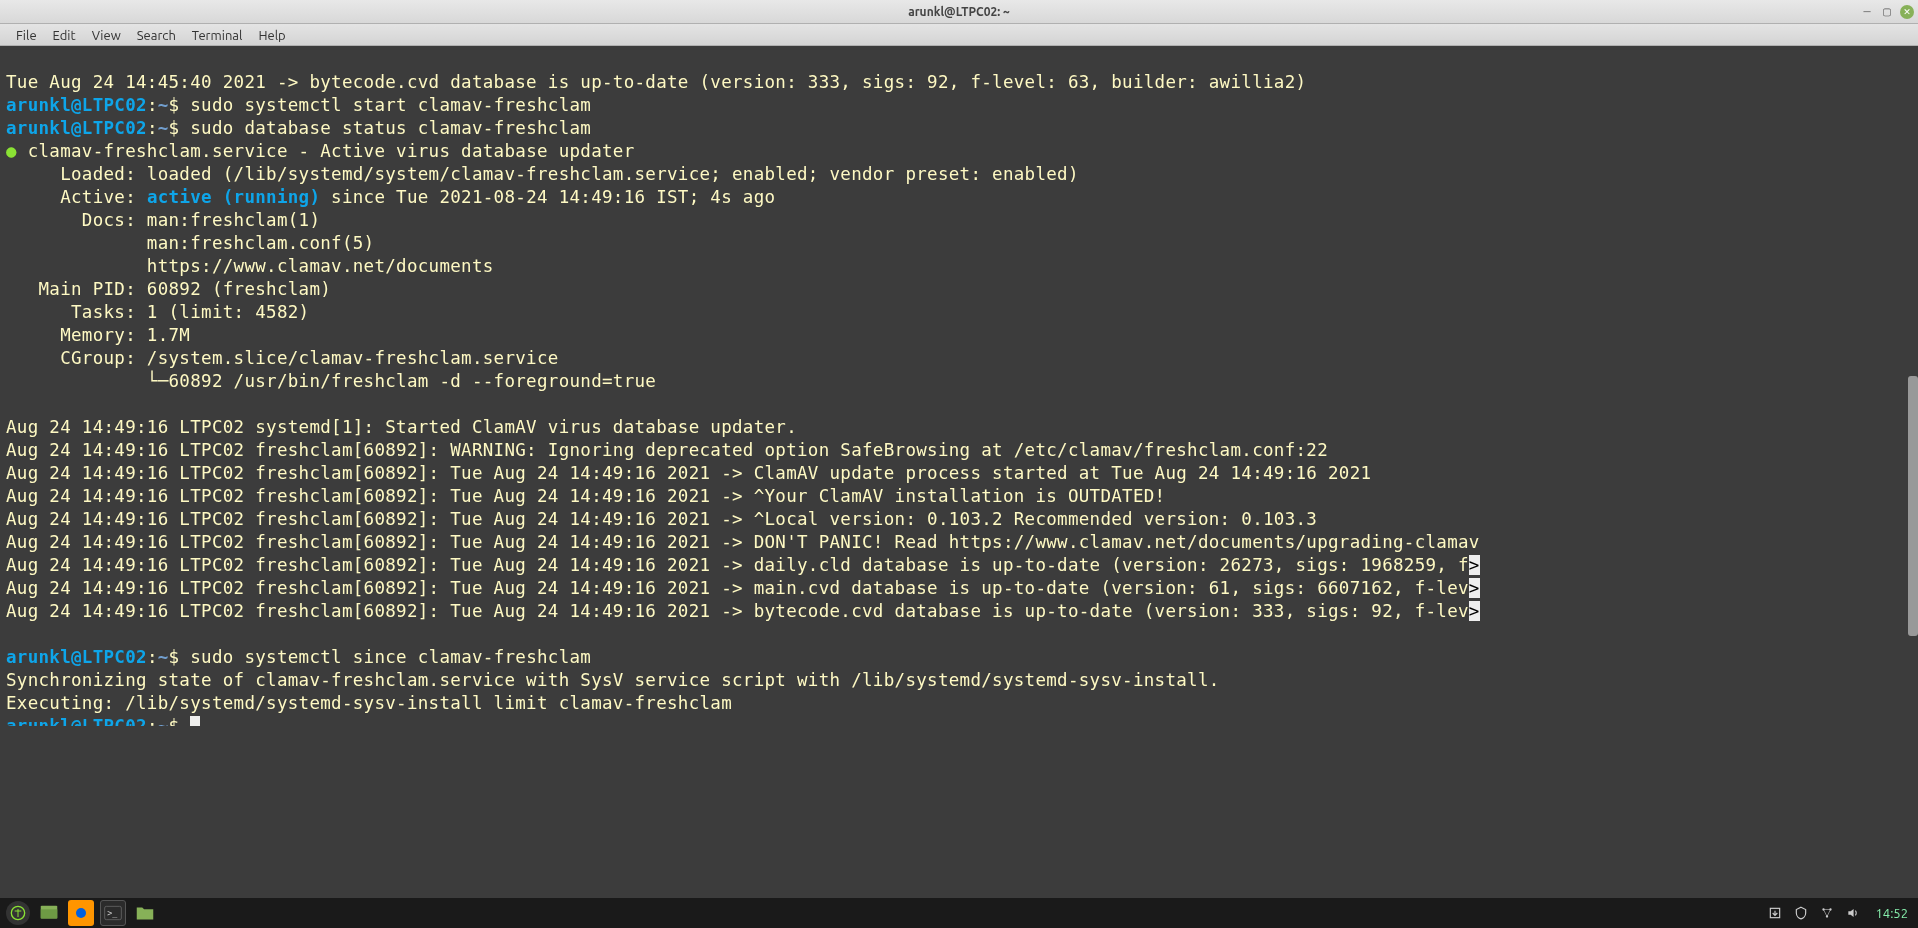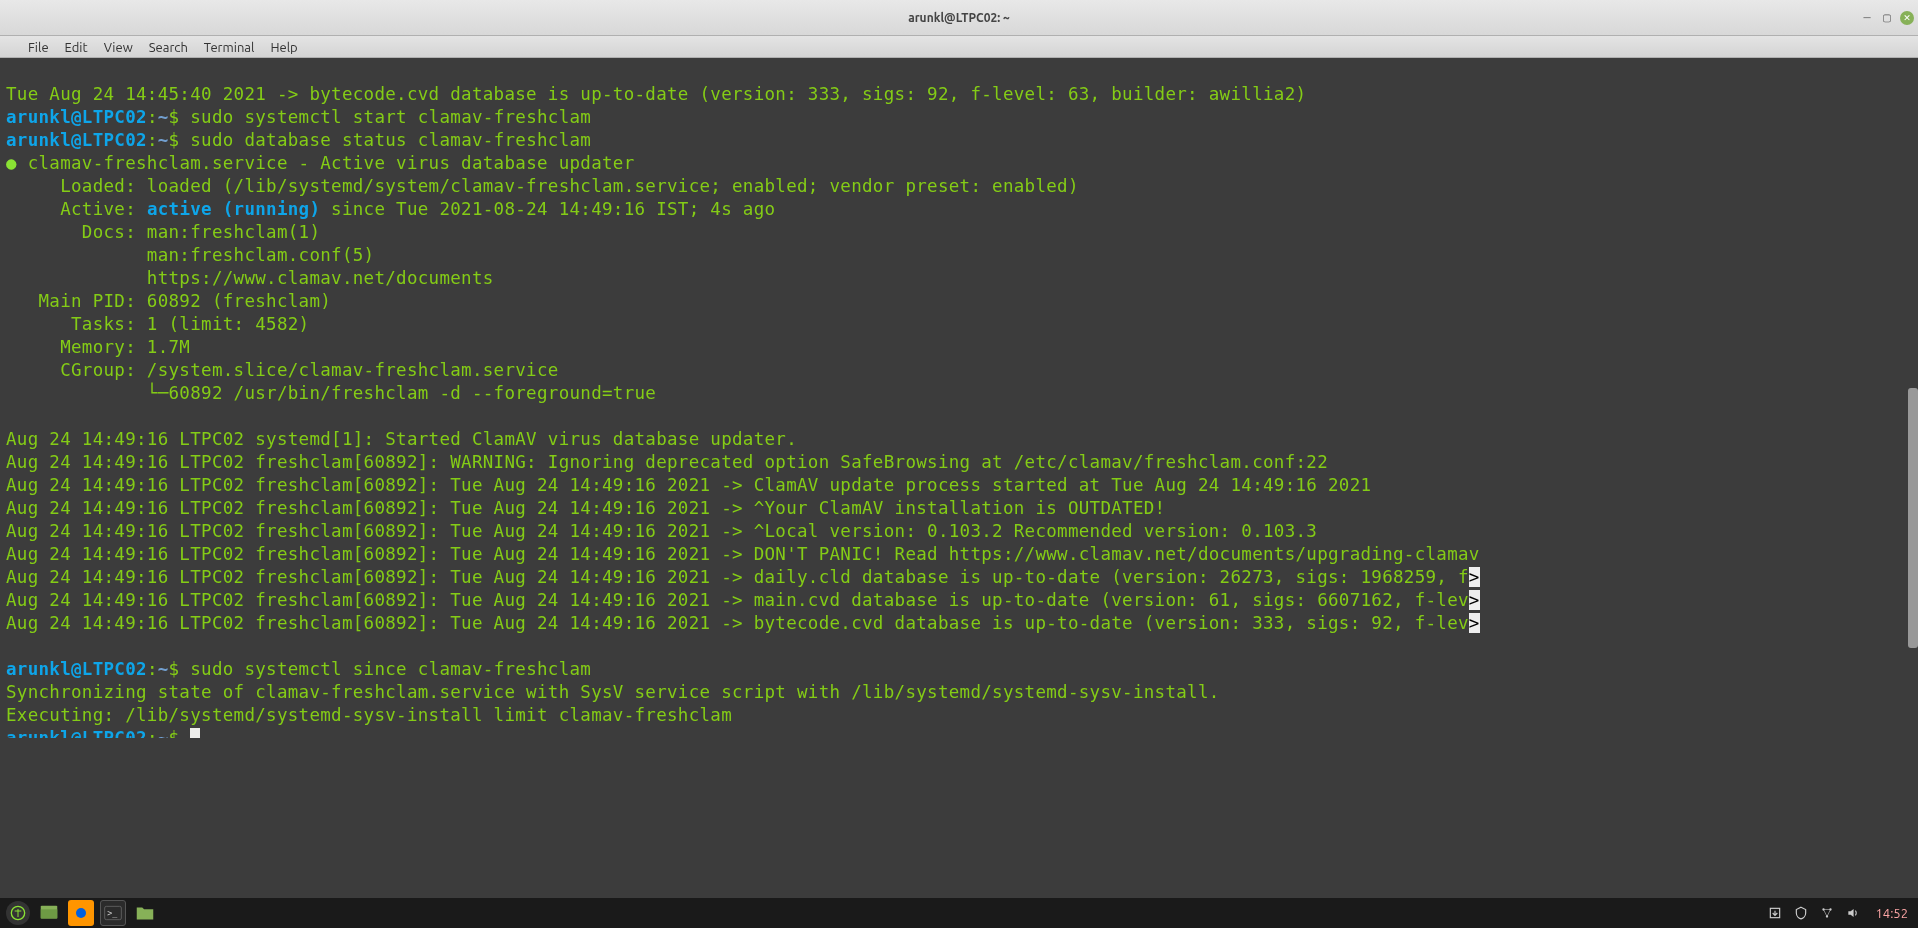--- a/index.html
+++ b/index.html
@@ -7,21 +7,21 @@
       font-family: "Ubuntu", "Noto Sans", sans-serif;
       background: #3c3c3c;
       width: 1918px;
       height: 928px;
       overflow: hidden;
       position: relative;
     }
     
     
     .titlebar {
-      height: 36px;
+      height: 24px;
       background: linear-gradient(to bottom, #e8e8e8, #d8d8d8);
       display: flex;
       align-items: center;
       justify-content: center;
       position: relative;
       border-bottom: 1px solid #b0b0b0;
     }
     .titlebar-title {
       font-size: 12px;
       color: #444;
@@ -56,21 +56,21 @@
       color: #fff;
       cursor: pointer;
     }
 
     
     .menubar {
       height: 22px;
       background: linear-gradient(to bottom, #e4e4e4, #d4d4d4);
       display: flex;
       align-items: center;
-      padding: 0 20px;
+      padding: 0 8px;
       gap: 0;
       border-bottom: 1px solid #b0b0b0;
       font-size: 13px;
     }
     .menubar-item {
       padding: 2px 8px;
       color: #333;
       cursor: pointer;
     }
 
@@ -93,21 +93,21 @@
       right: 0;
       top: 330px;
       width: 10px;
       height: 260px;
       background: #999;
       border-radius: 3px;
     }
     
     .green { color: #0ea5e9; font-weight: bold; }
     .blue { color: #729fcf; font-weight: bold; }
-    .white { color: #84cc16; }
+    .white { color: #fef9c3; }
     .bullet-green { color: #8ae234; }
     .bold { font-weight: bold; }
     .cursor {
       display: inline-block;
       width: 10px;
       height: 20px;
       background: #eeeeec;
       vertical-align: text-bottom;
     }
 
@@ -160,21 +160,21 @@
     .folder-icon2 { color: #87b158; }
     .tray-icon {
       width: 16px;
       height: 16px;
       display: flex;
       align-items: center;
       justify-content: center;
       color: #ccc;
       font-size: 13px;
     }
-    .clock { color: #fca5a5; font-size: 13px; padding: 0 4px; }
+    .clock { color: #86efac; font-size: 13px; padding: 0 4px; }
   </style>
 </head>
 <body>
 
 <div class="titlebar">
   <span class="titlebar-title">arunkl@LTPC02: ~</span>
   <div class="titlebar-controls">
     <div class="titlebar-btn">─</div>
     <div class="titlebar-btn">▢</div>
     <div class="titlebar-close">✕</div>

